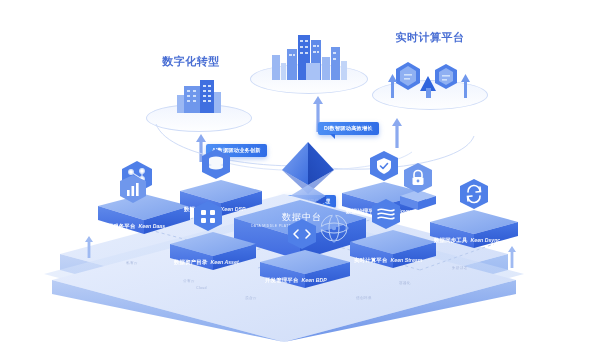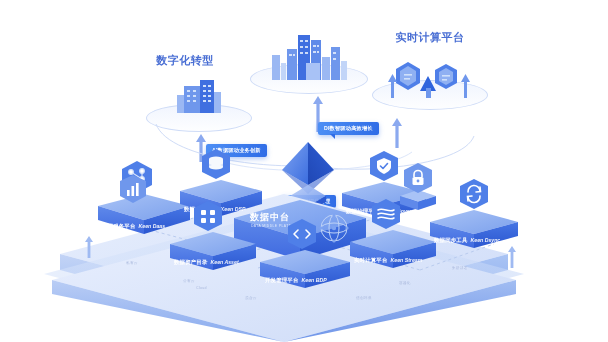--- a/index.html
+++ b/index.html
@@ -48,41 +48,41 @@
   }
   .plabel .cn{font-size:5.4px;letter-spacing:.2px;}
   .plabel .en{font-size:5.2px;opacity:.92;margin-left:3px;font-style:italic;}
 
   .baselbl{
     position:absolute;white-space:nowrap;
     color:#aab9dd;font-size:3.6px;letter-spacing:.3px;
   }
 
   .center-cn{
-    position:absolute;color:#fff;font-weight:bold;font-size:9px;
-    letter-spacing:1px;white-space:nowrap;
+    position:absolute;color:#fff;font-weight:normal;font-size:9px;
+    letter-spacing:1px;white-space:nowrap;margin-left:32px;
   }
   .center-en{
     position:absolute;color:rgba(255,255,255,.75);font-size:3.4px;
     letter-spacing:.4px;white-space:nowrap;
   }
 
   .arrow{position:absolute;}
   svg{display:block;overflow:visible;}
 </style>
 </head>
 <body>
 
 <div id="stage">
 
   <div class="cloud" style="left:146px;top:104px;width:104px;height:26px;"></div>
   <div class="cloud" style="left:250px;top:64px;width:116px;height:28px;"></div>
   <div class="cloud" style="left:372px;top:80px;width:114px;height:28px;"></div>
 
-  <div class="hdr hdr-main" style="left:146px;top:54px;width:78px;font-family:Liberation Mono, monospace;">数字化转型</div>
+  <div class="hdr hdr-main" style="left:152px;top:54px;width:78px;">数字化转型</div>
   <svg style="position:absolute;left:160px;top:76px;" width="76" height="38" viewBox="0 0 76 38">
     <rect x="24" y="10" width="16" height="27" fill="#6f97ec"></rect>
     <rect x="40" y="4" width="14" height="33" fill="#3f6fe0"></rect>
     <rect x="54" y="16" width="7" height="21" fill="#9bb8f3"></rect>
     <rect x="17" y="19" width="7" height="18" fill="#9bb8f3"></rect>
     <g fill="#cfe0fb">
       <rect x="27" y="14" width="3" height="2"></rect>
         <rect x="33" y="14" width="3" height="2"></rect>
       <rect x="27" y="19" width="3" height="2"></rect>
         <rect x="33" y="19" width="3" height="2"></rect>

